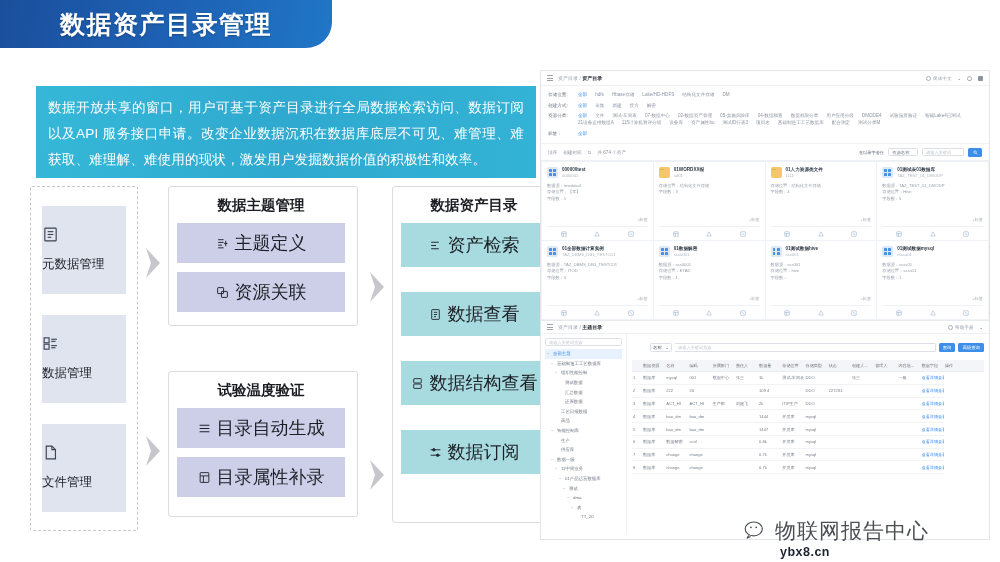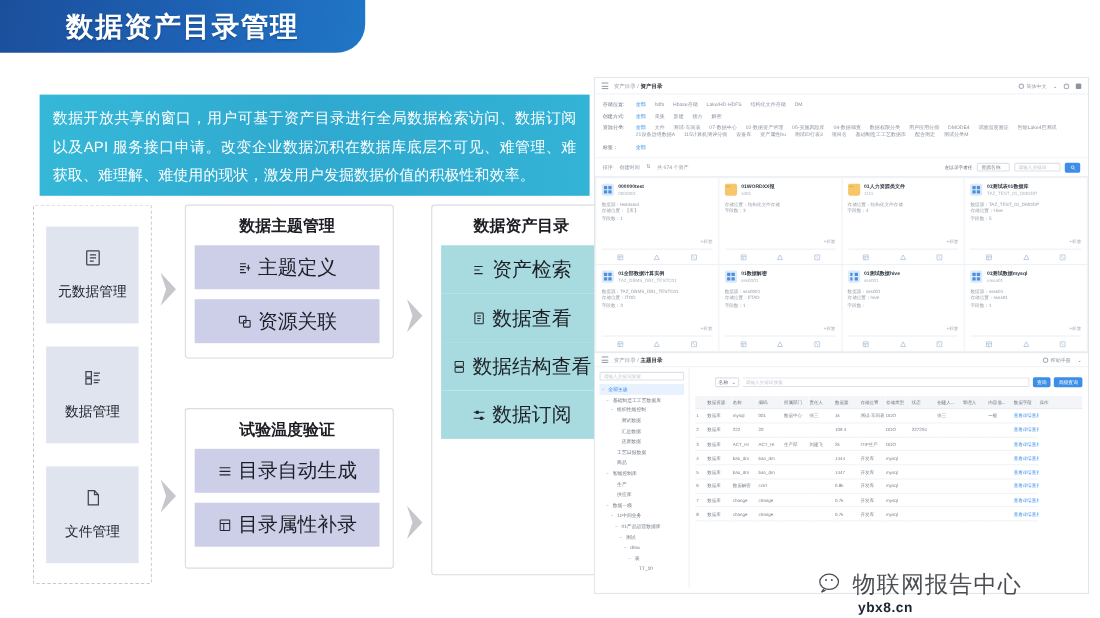--- a/index.html
+++ b/index.html
@@ -40,21 +40,21 @@
   .diagram { position: absolute; left: 30px; top: 186px; width: 500px; height: 345px; }
 
   .col-left {
     position: absolute; left: 0; top: 0; width: 108px; height: 345px;
     border: 1px dashed #c7c7cf; border-radius: 2px;
     display: flex; flex-direction: column; justify-content: space-around;
     align-items: center; padding: 8px 0;
   }
   .lbox {
     width: 84px; height: 88px; background: #dfe4ee;
-    display: flex; flex-direction: column; align-items: center; justify-content: center;
+    display: flex; flex-direction: column; justify-content: center;
     gap: 9px;
   }
   .lbox .ic { color: #3d4351; }
   .lbox .lb { font-size: 12.5px; color: #23262d; }
 
   .arrow {
     position: absolute; width: 22px; height: 34px;
     color: #c2c2c8;
   }
   .arrow svg { width: 100%; height: 100%; display: block; }
@@ -76,21 +76,21 @@
   .p-catalog { left: 138px; top: 185px; width: 190px; height: 146px; }
   .p-asset   { left: 362px; top: 0px;   width: 168px; height: 337px; }
 
   .item {
     display: flex; align-items: center; justify-content: center; gap: 6px;
     font-size: 18px; color: #1c1f25;
   }
   .item .gi { display: inline-flex; align-items: center; }
   .item-purple { background: #cdcfe9; height: 40px; margin-bottom: 9px; }
   .item-purple:last-child { margin-bottom: 0; }
-  .item-teal { background: #a8dbdf; height: 44px; margin-bottom: 0; }
+  .item-teal { background: #a8dbdf; height: 44px; margin-bottom: 25px; }
   .item-teal:last-child { margin-bottom: 0; }
 
   
   .app {
     position: absolute; left: 540px; top: 70px;
     width: 450px; height: 470px;
     background: #ffffff; border: 1px solid #e2e5ea;
     overflow: hidden; font-size: 4.2px; color: #5a6270;
   }
   .app-topbar {

